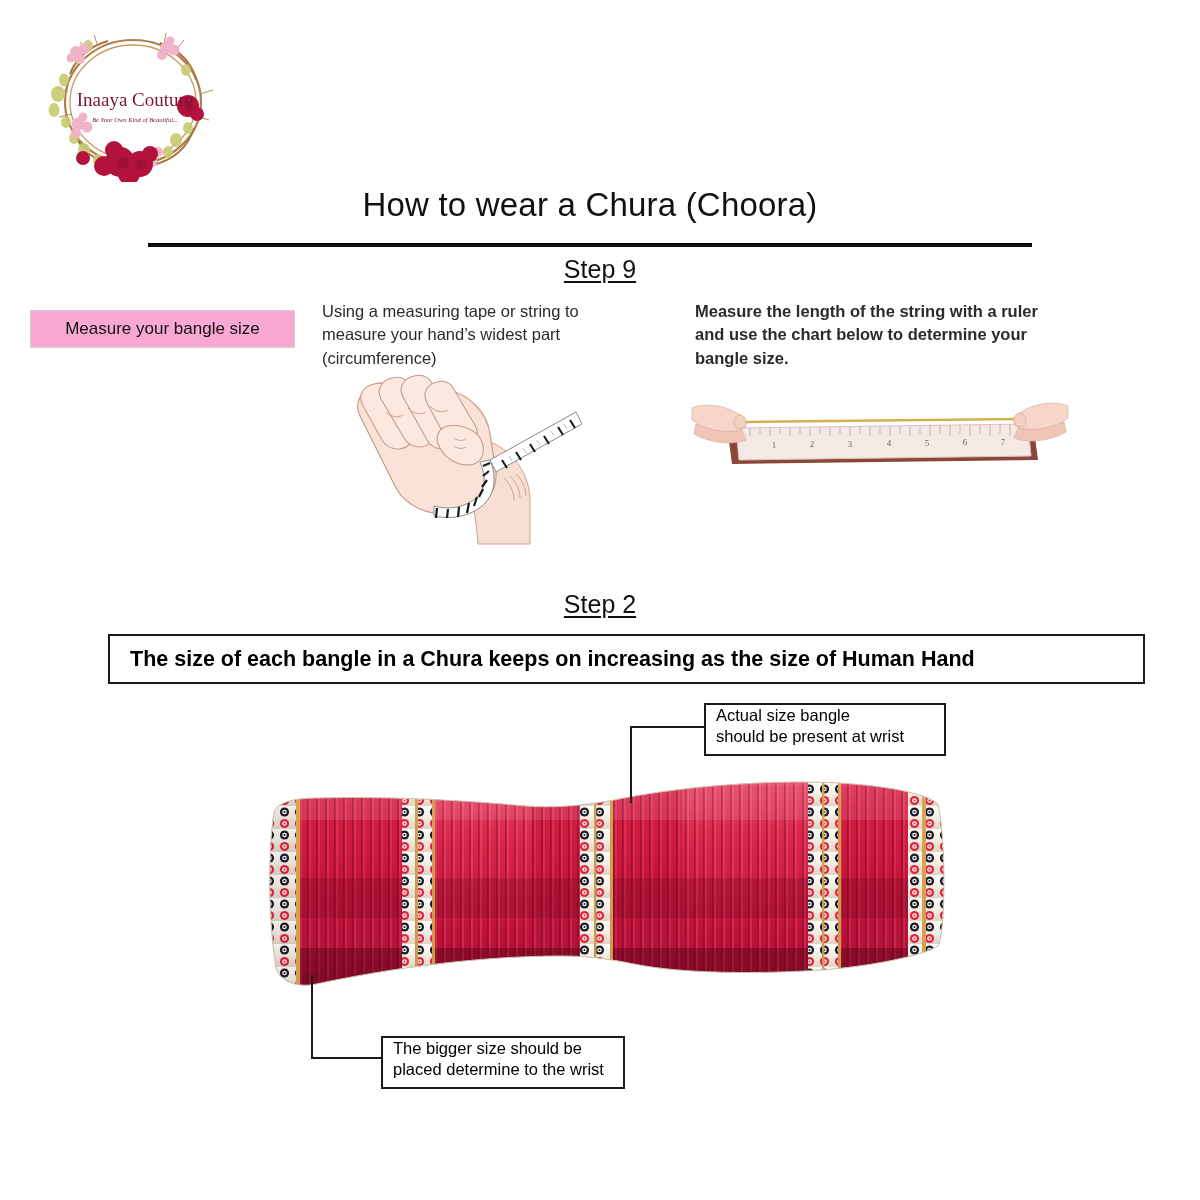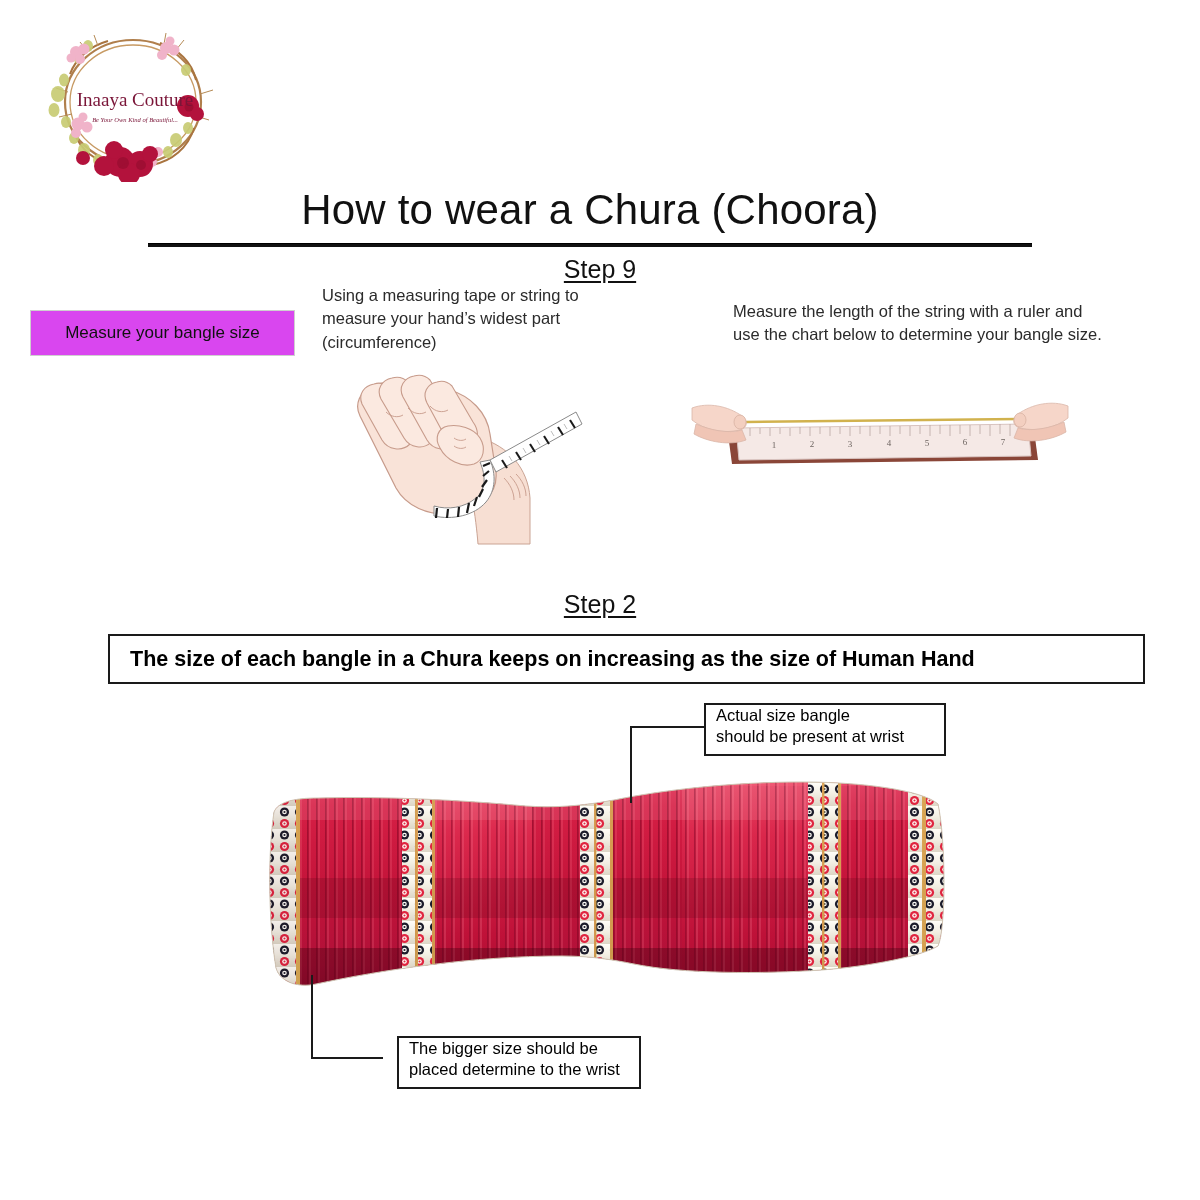--- a/index.html
+++ b/index.html
@@ -22,21 +22,21 @@
     width: 215px; height: 160px; text-align: right;
   }
   #logo svg { display: block; width: 100%; height: 100%; }
 
   
   #page-title {
     position: absolute;
     left: 150px; top: 186px;
     width: 880px;
     text-align: center;
-    font-size: 42px;
+    font-size: 33px;
     font-weight: 400;
     letter-spacing: .2px;
     color: #111;
     white-space: nowrap;
   }
   #title-rule {
     position: absolute;
     left: 148px; top: 243px;
     width: 884px; height: 4px;
     background: #111;
@@ -52,36 +52,36 @@
     text-decoration: underline;
     text-underline-offset: 3px;
   }
   #step1-heading { left: 0; top: 255px; width: 1200px; text-align: center; }
   #step2-heading { left: 0; top: 590px; width: 1200px; text-align: center; }
 
   
   #measure-box {
     position: absolute;
     left: 30px; top: 310px;
-    width: 265px; height: 46px;
+    width: 265px; height: 38px;
     border: 1px solid #cfcfcf;
-    background: #d946ef;
+    background: #f9a8d4;
     display: flex; align-items: center; justify-content: center;
     font-size: 17px;
     color: #111;
   }
 
   .col-text {
     position: absolute;
     font-size: 16.5px;
     line-height: 1.42;
     color: #2b2b2b;
   }
-  #col1-text { left: 322px; top: 284px; width: 300px; }
-  #col2-text { left: 733px; top: 300px; width: 370px; }
+  #col1-text { left: 322px; top: 300px; width: 300px; }
+  #col2-text { left: 695px; top: 300px; width: 370px; font-weight: bold; }
 
   
   #hand-illustration {
     position: absolute;
     left: 330px; top: 368px;
     width: 280px; height: 180px;
   }
   #hand-illustration svg { display: block; width: 100%; height: 100%; }
 
   
@@ -120,21 +120,21 @@
     position: absolute;
     border: 2px solid #1a1a1a;
     background: #fff;
     font-size: 16.5px;
     line-height: 1.28;
     color: #000000;
     padding: 0 8px 7px 10px;
     z-index: 5;
   }
   #callout-top { left: 704px; top: 703px; width: 242px; }
-  #callout-bottom { left: 381px; top: 1036px; width: 244px; margin-left: 16px; }
+  #callout-bottom { left: 381px; top: 1036px; width: 244px; }
 
   .leader { position: absolute; background: #1a1a1a; z-index: 4; }
 
   
   #leader-top-h { left: 630px; top: 726px; width: 76px; height: 2px; }
   #leader-top-v { left: 630px; top: 726px; width: 2px; height: 77px; }
 
   
   #leader-bot-v { left: 311px; top: 975px; width: 2px; height: 84px; }
   #leader-bot-h { left: 311px; top: 1057px; width: 72px; height: 2px; }

